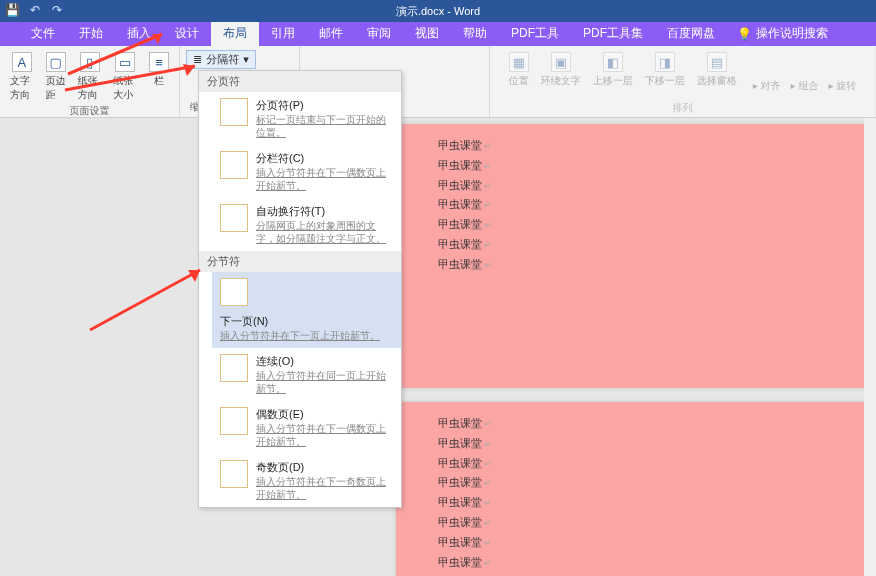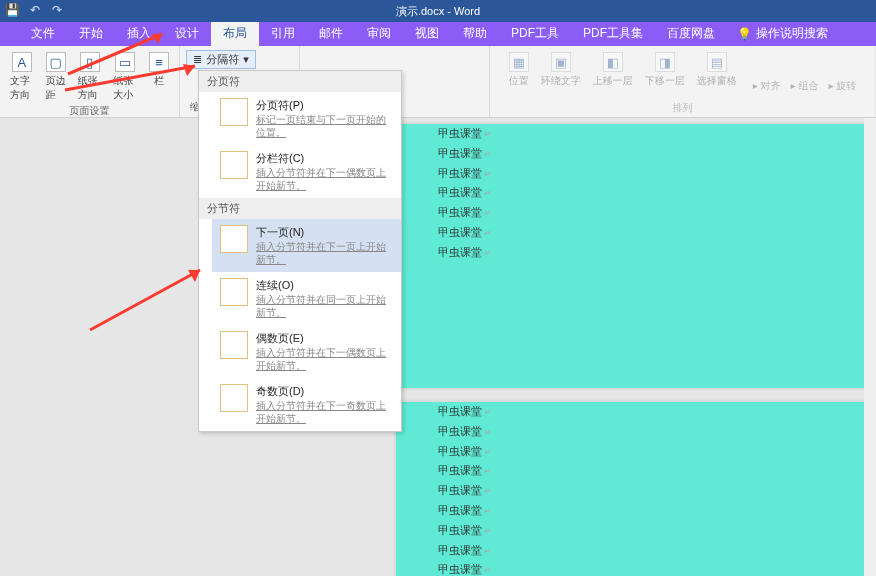--- a/index.html
+++ b/index.html
@@ -29,29 +29,29 @@
   .small-label { font-size:10px; color:#555; padding:1px 4px;margin-top:28px; }
   .spin { display:flex; align-items:center; gap:2px; font-size:10px; color:#555; }
   .spin .field { border:1px solid #bbb; background:#fff; width:42px; height:16px; text-align:center; font-size:10px; }
 
   .disabled { opacity:.4; }
 
   
   .menu { position:absolute; top:70px; left:198px; width:204px; background:#fff; border:1px solid #c9c9c9; box-shadow:2px 2px 4px rgba(0,0,0,.15); font-size:11px; z-index:5; }
   .menu-hdr { background:#eeeeee; color:#555; padding:3px 8px; font-size:11px; }
   .menu-item { display:flex; gap:8px; padding:6px 8px; cursor:pointer;margin-left:13px; }
-  .menu-item:hover, .menu-item.hover { background:#d5e1f2; }
+  .menu-item:hover, .menu-item.hover { background:#d5e1f2;flex-direction:column; }
   .menu-item .mi-icon { width:28px; height:28px; border:1px solid #e0c080; background:#fff; flex-shrink:0; position:relative; }
   .menu-item .mi-text { flex:1; }
   .menu-item .mi-title { color:#222; }
   .menu-item .mi-desc { color:#888; font-size:10px; line-height:1.3;text-decoration:underline; }
 
   
   .doc-area { position:absolute; top:118px; left:0; right:0; bottom:0; overflow:hidden; background:#e6e6e6; }
-  .page { position:absolute; left:396px; width:470px; background:#5eead4; box-shadow:0 0 4px rgba(0,0,0,.15); padding:0 42px; font-size:11px; color:#333; line-height:1.8; }
+  .page { position:absolute; left:396px; width:470px; background:#fca5a5; box-shadow:0 0 4px rgba(0,0,0,.15); padding:12px 42px; font-size:11px; color:#333; line-height:1.8; }
   .page1 { top:6px; height:264px; }
   .page2 { top:284px; height:284px; }
   .page .line::after { content:"↵"; color:#aaa; font-size:9px; margin-left:2px;}
   .scrollbar-v { position:absolute; right:0; top:0; bottom:0; width:12px; background:#efefef; }
 
   
   .arrow { position:absolute; pointer-events:none; z-index:10;}
   .arrow svg line { stroke:#ff3a2f; stroke-width:3; }
   .arrow svg polygon { fill:#ff3a2f; }
 </style>
@@ -183,20 +183,27 @@
           <div class="mi-desc">标记一页结束与下一页开始的位置。</div>
         </div>
       </div>
       <div class="menu-item">
         <div class="mi-icon"></div>
         <div class="mi-text">
           <div class="mi-title">分栏符(C)</div>
           <div class="mi-desc">插入分节符并在下一偶数页上开始新节。</div>
         </div>
       </div>
+      <div class="menu-item">
+        <div class="mi-icon"></div>
+        <div class="mi-text">
+          <div class="mi-title">自动换行符(T)</div>
+          <div class="mi-desc">分隔网页上的对象周围的文字，如分隔题注文字与正文。</div>
+        </div>
+      </div>
     </div>
   <div class="menu-hdr">分节符</div>
   <div id="menu2">
       <div class="menu-item hover">
         <div class="mi-icon"></div>
         <div class="mi-text">
           <div class="mi-title">下一页(N)</div>
           <div class="mi-desc">插入分节符并在下一页上开始新节。</div>
         </div>
       </div>

